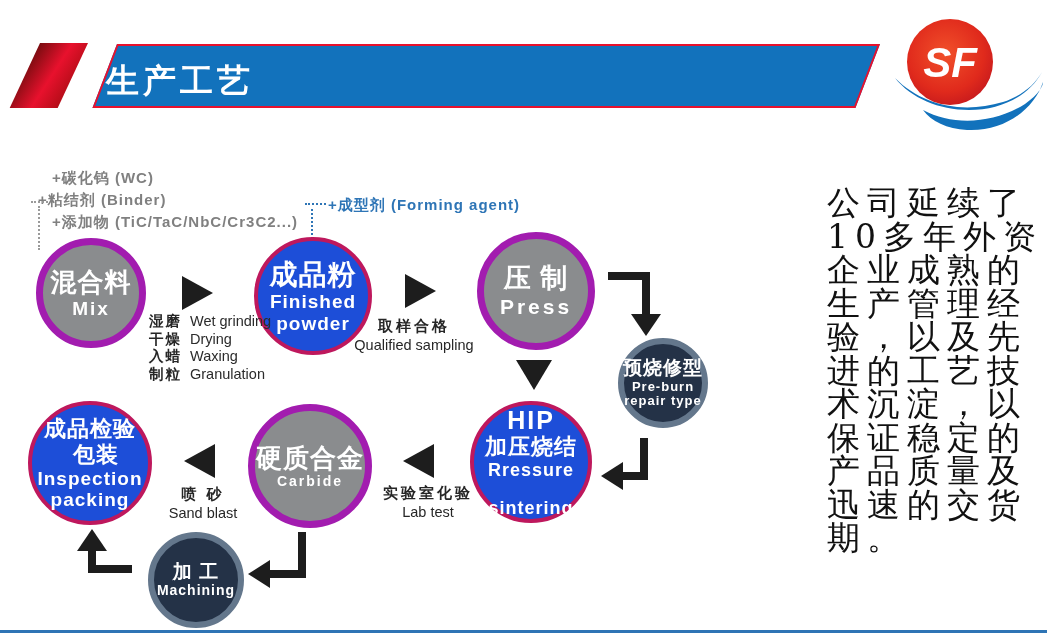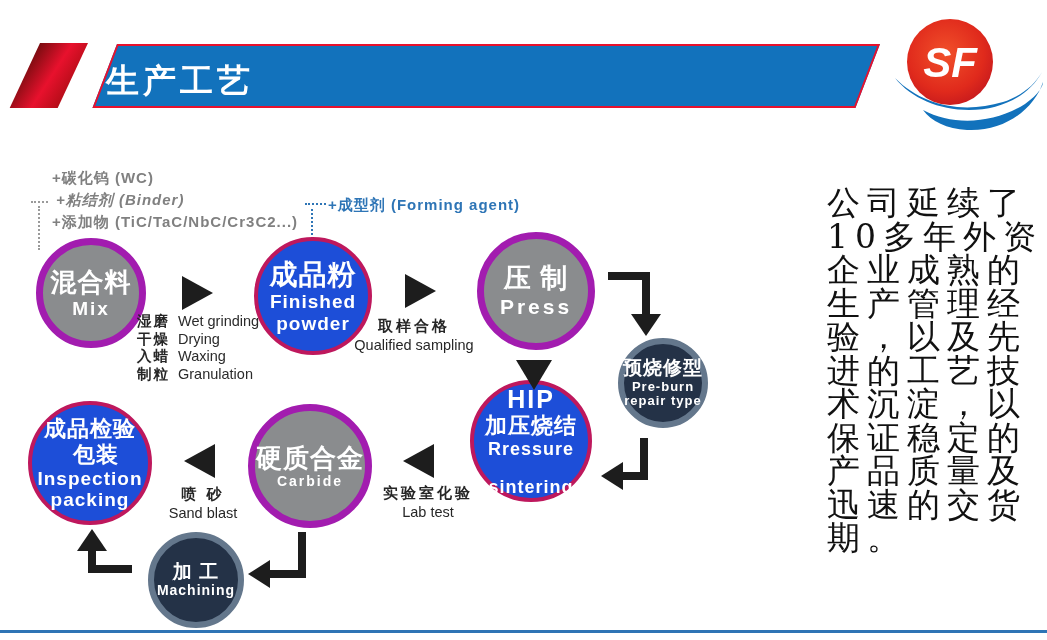--- a/index.html
+++ b/index.html
@@ -76,21 +76,21 @@
         <stop offset="100%" stop-color="#c1161d"></stop>
       </radialGradient>
     </defs>
     <path d="M2 68 C 30 96, 70 104, 110 92 C 128 86, 141 76, 149 62 C 136 86, 108 100, 76 100 C 46 100, 18 88, 2 68 Z" fill="#1272bc"></path>
     <path d="M30 100 C 60 116, 100 114, 132 94 C 146 84, 150 76, 150 72 C 142 98, 112 122, 74 120 C 54 119, 38 111, 30 100 Z" fill="#1272bc"></path>
     <circle cx="57" cy="52" r="43" fill="url(#lg)"></circle>
     <text x="57" y="67" text-anchor="middle" font-size="42" font-weight="bold" font-style="italic" fill="#ffffff" font-family="Liberation Sans, sans-serif">SF</text>
   </svg>
 
   <div class="ann" style="left:52px;top:169px;">+碳化钨 (WC)</div>
-  <div class="ann" style="left:56px;top:191px;font-style:italic;">+粘结剂 (Binder)</div>
+  <div class="ann" style="left:38px;top:191px;">+粘结剂 (Binder)</div>
   <div class="ann" style="left:52px;top:213px;">+添加物 (TiC/TaC/NbC/Cr3C2...)</div>
   <div class="dot-h" style="left:31px;top:201px;width:17px;"></div>
   <div class="dot-v" style="left:38px;top:206px;height:44px;"></div>
 
   <div class="ann blue" style="left:328px;top:196px;">+成型剂 (Forming agent)</div>
   <div class="dot-h blue" style="left:305px;top:203px;width:21px;"></div>
   <div class="dot-v blue" style="left:311px;top:209px;height:30px;"></div>
 
   <div class="circle c-gray" style="left:36px;top:238px;width:110px;height:110px;">
     <div class="czh" style="font-size:26px;">混合料</div>
@@ -107,21 +107,21 @@
     <div class="czh" style="font-size:27px;">压 制</div>
     <div class="cen" style="font-size:21px;letter-spacing:3px;">Press</div>
   </div>
 
   <div class="circle c-navy" style="left:618px;top:338px;width:90px;height:90px;">
     <div class="czh" style="font-size:19px;">预烧修型</div>
     <div class="cen" style="font-size:13px;">Pre-burn</div>
     <div class="cen" style="font-size:13px;">repair type</div>
   </div>
 
-  <div class="circle c-blue" style="left:470px;top:380px;width:122px;height:122px;">
+  <div class="circle c-blue" style="left:470px;top:401px;width:122px;height:122px;">
     <div class="cen" style="font-size:25px;letter-spacing:2px;">HIP</div>
     <div class="czh" style="font-size:22px;">加压烧结</div>
     <div class="cen" style="font-size:18px;">Rressure</div>
     <div class="cen" style="font-size:18px;margin-top:18px;">sintering</div>
   </div>
 
   <div class="circle c-gray" style="left:248px;top:404px;width:124px;height:124px;">
     <div class="czh" style="font-size:26px;">硬质合金</div>
     <div class="cen" style="font-size:14px;letter-spacing:2px;">Carbide</div>
   </div>
@@ -149,21 +149,21 @@
 
   <div class="seg" style="left:620px;top:438px;width:28px;height:42px;border-right:8px solid #1d1d1d;border-bottom:8px solid #1d1d1d;"></div>
   <div class="tri head-l" style="left:601px;top:462px;"></div>
 
   <div class="seg" style="left:266px;top:532px;width:40px;height:46px;border-right:8px solid #1d1d1d;border-bottom:8px solid #1d1d1d;"></div>
   <div class="tri head-l" style="left:248px;top:560px;"></div>
 
   <div class="seg" style="left:88px;top:551px;width:44px;height:22px;border-left:8px solid #1d1d1d;border-bottom:8px solid #1d1d1d;"></div>
   <div class="tri head-u" style="left:77px;top:529px;"></div>
 
-  <div class="steps" style="left:137px;top:313px;">
+  <div class="steps" style="left:149px;top:313px;">
     <div><span class="szh">湿磨</span><span class="sen">Wet grinding</span></div>
     <div><span class="szh">干燥</span><span class="sen">Drying</span></div>
     <div><span class="szh">入蜡</span><span class="sen">Waxing</span></div>
     <div><span class="szh">制粒</span><span class="sen">Granulation</span></div>
   </div>
 
   <div class="alabel" style="left:349px;top:317px;width:130px;">
     <div class="lzh">取样合格</div>
     <div class="len">Qualified sampling</div>
   </div>

